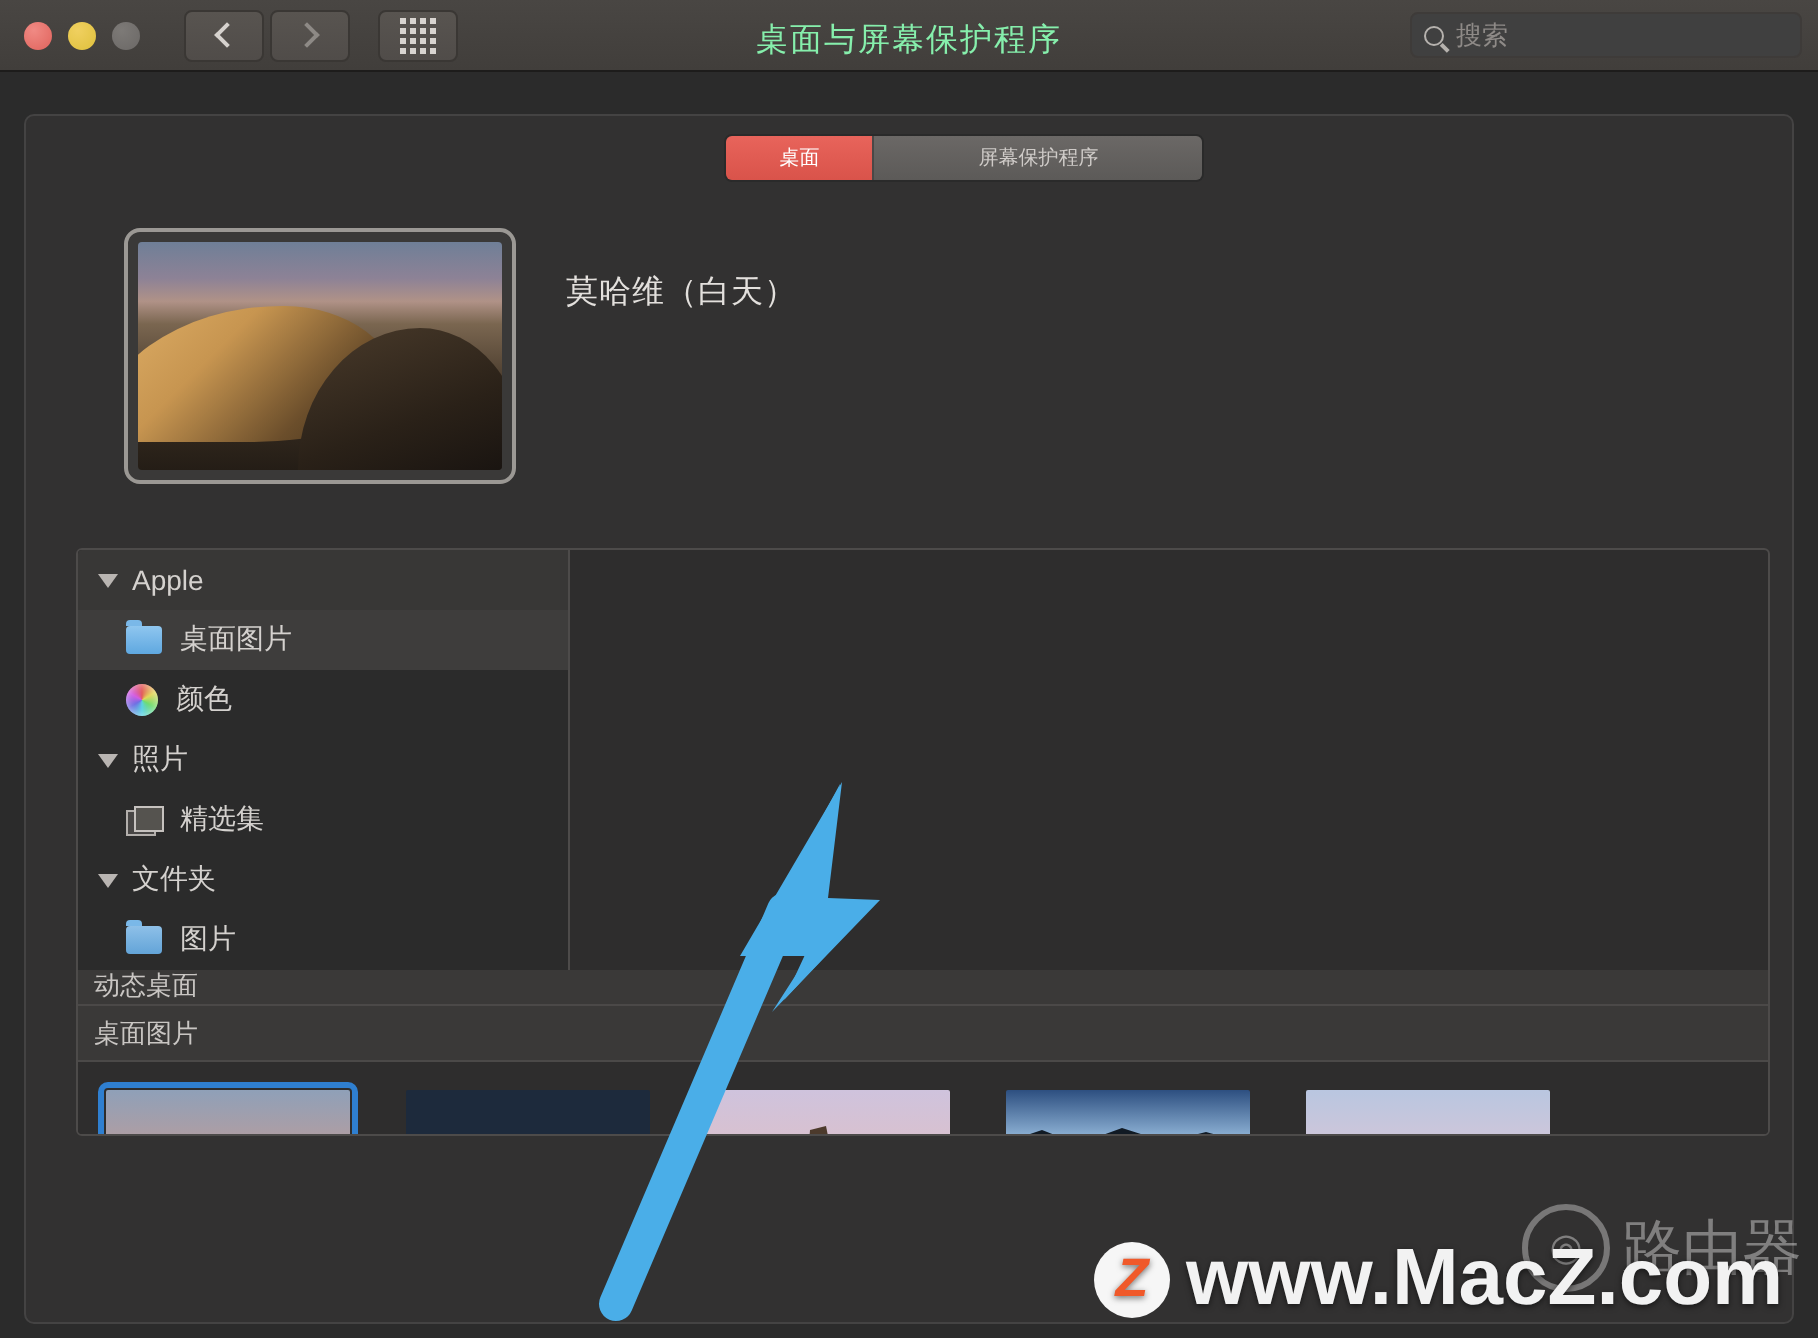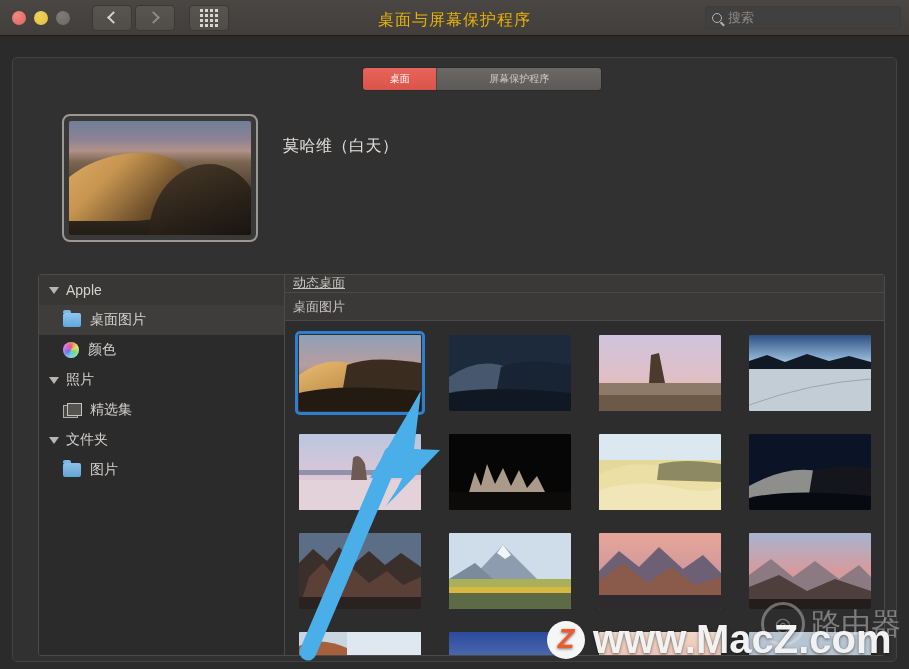--- a/index.html
+++ b/index.html
@@ -40,21 +40,21 @@
     background: linear-gradient(#585450, #504c49);
     border: 1px solid #3a3734;
     display: flex; align-items: center; justify-content: center;
   }
   .dotgrid { display: grid; grid-template-columns: repeat(4, 3px); gap: 2px; }
   .dotgrid i { width: 3px; height: 3px; background: #d8d4d0; display: block; }
 
   .wintitle {
     position: absolute; left: 0; top: 0; width: 909px; height: 40px;
     display: flex; align-items: center; justify-content: center;
-    color: #eab308; font-size: 16px; letter-spacing: 1px;
+    color: #86efac; font-size: 16px; letter-spacing: 1px;
     pointer-events: none;
   }
   .search {
     position: absolute; right: 8px; top: 6px; width: 196px; height: 23px;
     background: #404040; border: 1px solid #3e3b39; border-radius: 4px;
     display: flex; align-items: center; padding-left: 6px;
   }
   .search .mag {
     width: 10px; height: 10px; border: 1.6px solid #b6b2ae; border-radius: 50%;
     position: relative; flex: none;
@@ -113,23 +113,23 @@
     background: linear-gradient(160deg, #4a3b2b 0%, #2a2118 60%, #181310 100%);
     border-radius: 54% 46% 0 0 / 100% 88% 0 0;
   }
   .previewlabel {
     position: absolute; left: 270px; top: 78px;
     color: #e3e0dd; font-size: 16px; letter-spacing: .5px;
   }
 
   
   .lower {
-    position: absolute; left: 25px; top: 216px; width: 847px; height: 382px;
+    position: absolute; left: 25px; top: 216px; width: 847px; height: 294px;
     border: 1px solid #4d4b4a; border-radius: 3px;
-    display: flex; overflow: hidden; background: #2e2d2d;
+    display: flex; overflow: hidden; background: #2e2d2d; flex-direction: column;
   }
 
   
   .sidebar {
     width: 246px; flex: none; background: #2b2b2b;
     border-right: 1px solid #4d4b4a; overflow: hidden;
   }
   .srow {
     height: 30px; display: flex; align-items: center;
     color: #d4d1ce; font-size: 14px; white-space: nowrap;
@@ -170,21 +170,21 @@
     border: 1.5px solid #c6c2bf; background: #55534f;
   }
 
   
   .gridarea { flex: 1; background: #2e2d2d; position: relative; overflow: hidden; }
   .sechead {
     height: 28px; display: flex; align-items: center; padding-left: 8px;
     color: #c9c6c3; font-size: 13px;
     background: #3a3938; border-bottom: 1px solid #4b4948;
   }
-  .sechead.clip { height: 18px; align-items: flex-end; text-decoration: underline; }
+  .sechead.clip { height: 18px; align-items: flex-end; }
   .thumbs {
     display: flex; flex-wrap: wrap; gap: 23px 28px;
     padding: 14px 10px 0 14px;
   }
   .thumb {
     width: 122px; height: 76px; border-radius: 1px; overflow: hidden;
     position: relative; flex: none;
   }
   .thumb.sel { outline: 3px solid #2f7fd0; outline-offset: 1px; }
 

